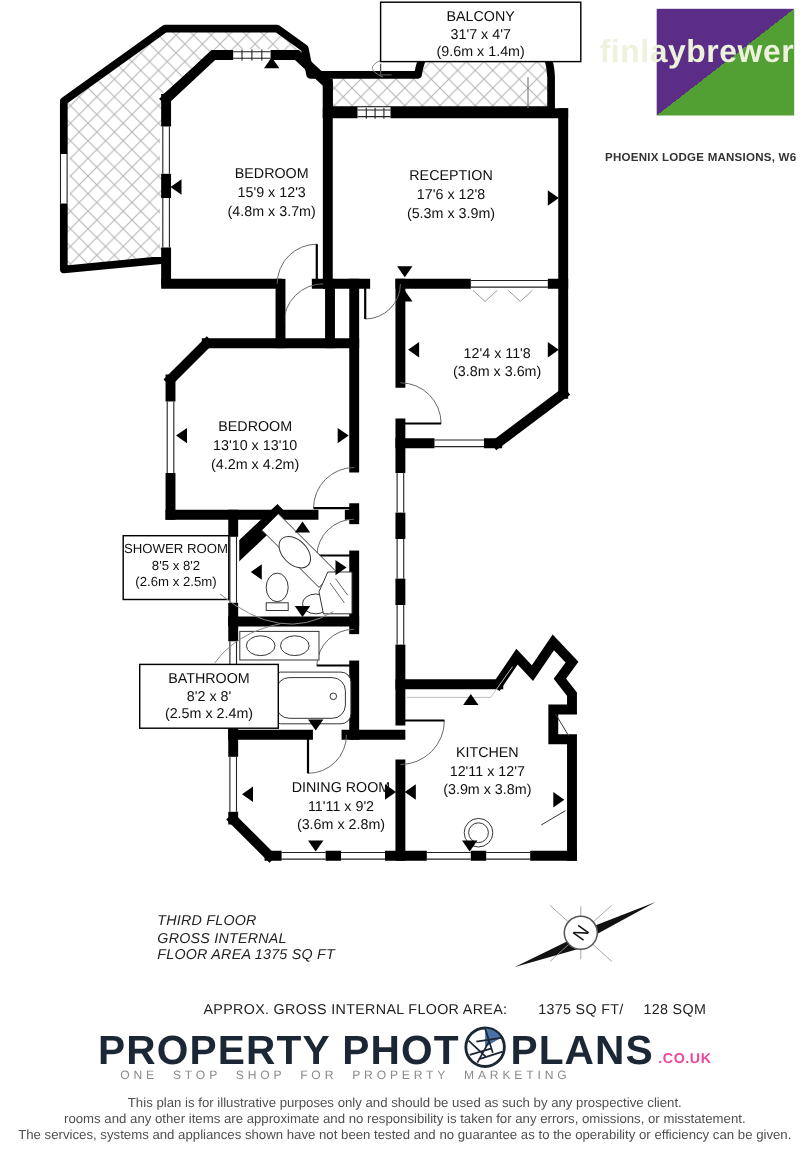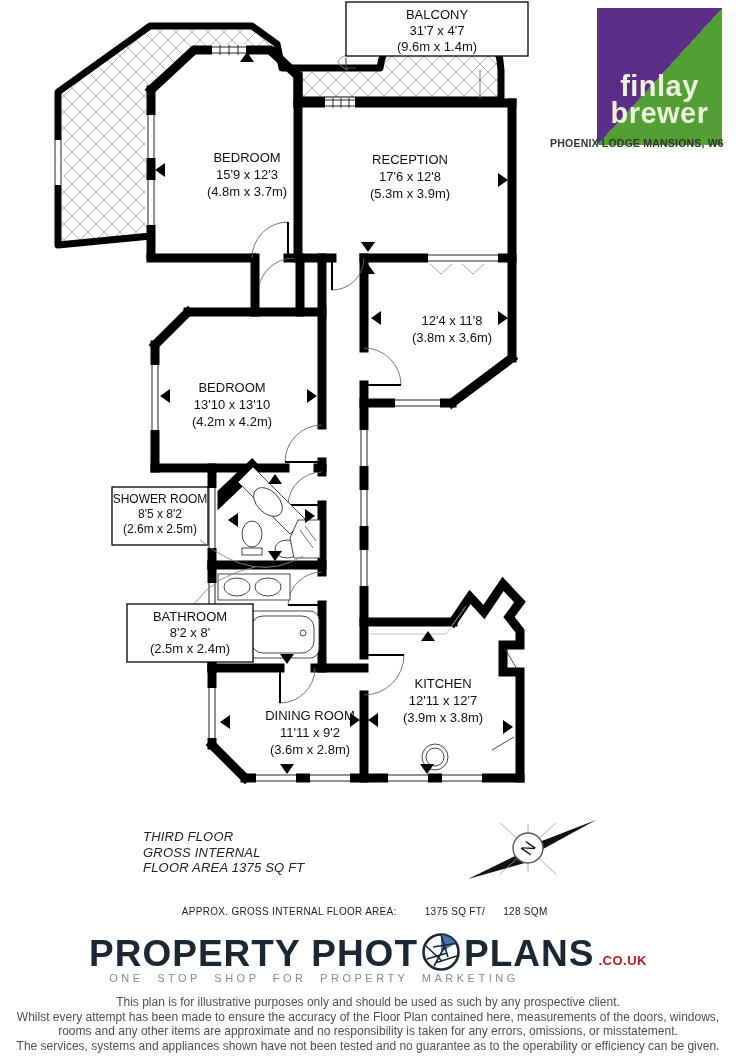--- a/index.html
+++ b/index.html
@@ -1,38 +1,38 @@
 <!DOCTYPE html>
 <html><head>
 <meta charset="utf-8">
 <style>
   html,body{margin:0;padding:0;background:#fff;}
   .page{position:relative;width:736px;height:1057px;background:#ffffff;overflow:hidden;
         font-family:"Liberation Sans",sans-serif;}
   svg text{font-family:"Liberation Sans",sans-serif;fill:#111;}
   .plan-svg{position:absolute;left:0;top:0;}
   
-  .agent-logo{position:absolute;left:597px;top:8px;width:125px;height:137px;
+  .agent-logo{position:absolute;left:597px;top:8px;width:125px;height:97px;
     background:linear-gradient(to bottom right,#5b2d86 50%,#529f33 50%);
-    display:flex;flex-direction:column;justify-content:flex-end;align-items:center;
+    display:flex;flex-direction:row;justify-content:flex-end;align-items:center;
     padding-bottom:18px;box-sizing:border-box;}
   .agent-logo .ln{color:#edf2dc;font-size:29px;line-height:27px;font-weight:bold;letter-spacing:.5px;}
   .agent-address{position:absolute;left:540px;top:137px;width:194px;text-align:center;
     font-size:10.5px;font-weight:bold;color:#333;letter-spacing:.2px;}
   
   .floor-info{position:absolute;left:143px;top:829px;font-size:13px;color:#222;line-height:15.5px;letter-spacing:.2px;font-style:italic;}
-  .area-summary{position:absolute;left:170px;top:895px;font-size:10px;color:#222;letter-spacing:.3px;white-space:pre;}
+  .area-summary{position:absolute;left:170px;top:895px;font-size:13px;color:#222;letter-spacing:.3px;white-space:pre;}
   .area-summary span{margin-right:0;}
   .area-summary .gap{display:inline-block;width:28px;}
   
   .ppp{position:absolute;left:0;top:930px;width:736px;display:flex;justify-content:center;
        align-items:flex-end;}
   .ppp .big{font-size:37px;font-weight:bold;color:#1b2735;letter-spacing:1px;line-height:40px;}
   .ppp .aperture{margin:0 3px;position:relative;top:2px;}
-  .ppp .couk{font-size:13px;color:#b91c1c;font-weight:bold;letter-spacing:.5px;margin:15px 0 6px 4px;}
+  .ppp .couk{font-size:13px;color:#ec4899;font-weight:bold;letter-spacing:.5px;margin:15px 0 6px 4px;}
   .tagline{position:absolute;left:0;top:972px;width:628px;text-align:center;
     font-size:11px;color:#8a8a8a;letter-spacing:3.5px;word-spacing:7px;}
   .disclaimer{position:absolute;left:0;top:995px;width:736px;text-align:center;
     font-size:12px;color:#4f4f4f;line-height:14.6px;}
 </style>
 </head>
 <body>
 
 <div class="page">
 
@@ -329,18 +329,17 @@
         <path d="M20,3 L27,25 M34.5,11.5 L12,15 M36,24 L14,31 M13,34 L24,14 M6,27 L26,21 M5,14 L21,29" stroke="#1b2735" stroke-width="1.6" fill="none"></path>
       </svg>
     </span>
     <span class="big">PLANS</span>
     <span class="couk">.CO.UK</span>
   </div>
   <div class="tagline">ONE STOP SHOP FOR PROPERTY MARKETING</div>
 
   <div class="disclaimer">
     <div>This plan is for illustrative purposes only and should be used as such by any prospective client.</div>
-    <div>Whilst every attempt has been made to ensure the accuracy of the Floor Plan contained here, measurements of the doors, windows,</div>
     <div>rooms and any other items are approximate and no responsibility is taken for any errors, omissions, or misstatement.</div>
     <div>The services, systems and appliances shown have not been tested and no guarantee as to the operability or efficiency can be given.</div>
   </div>
 
 </div>
 
 </body></html>

